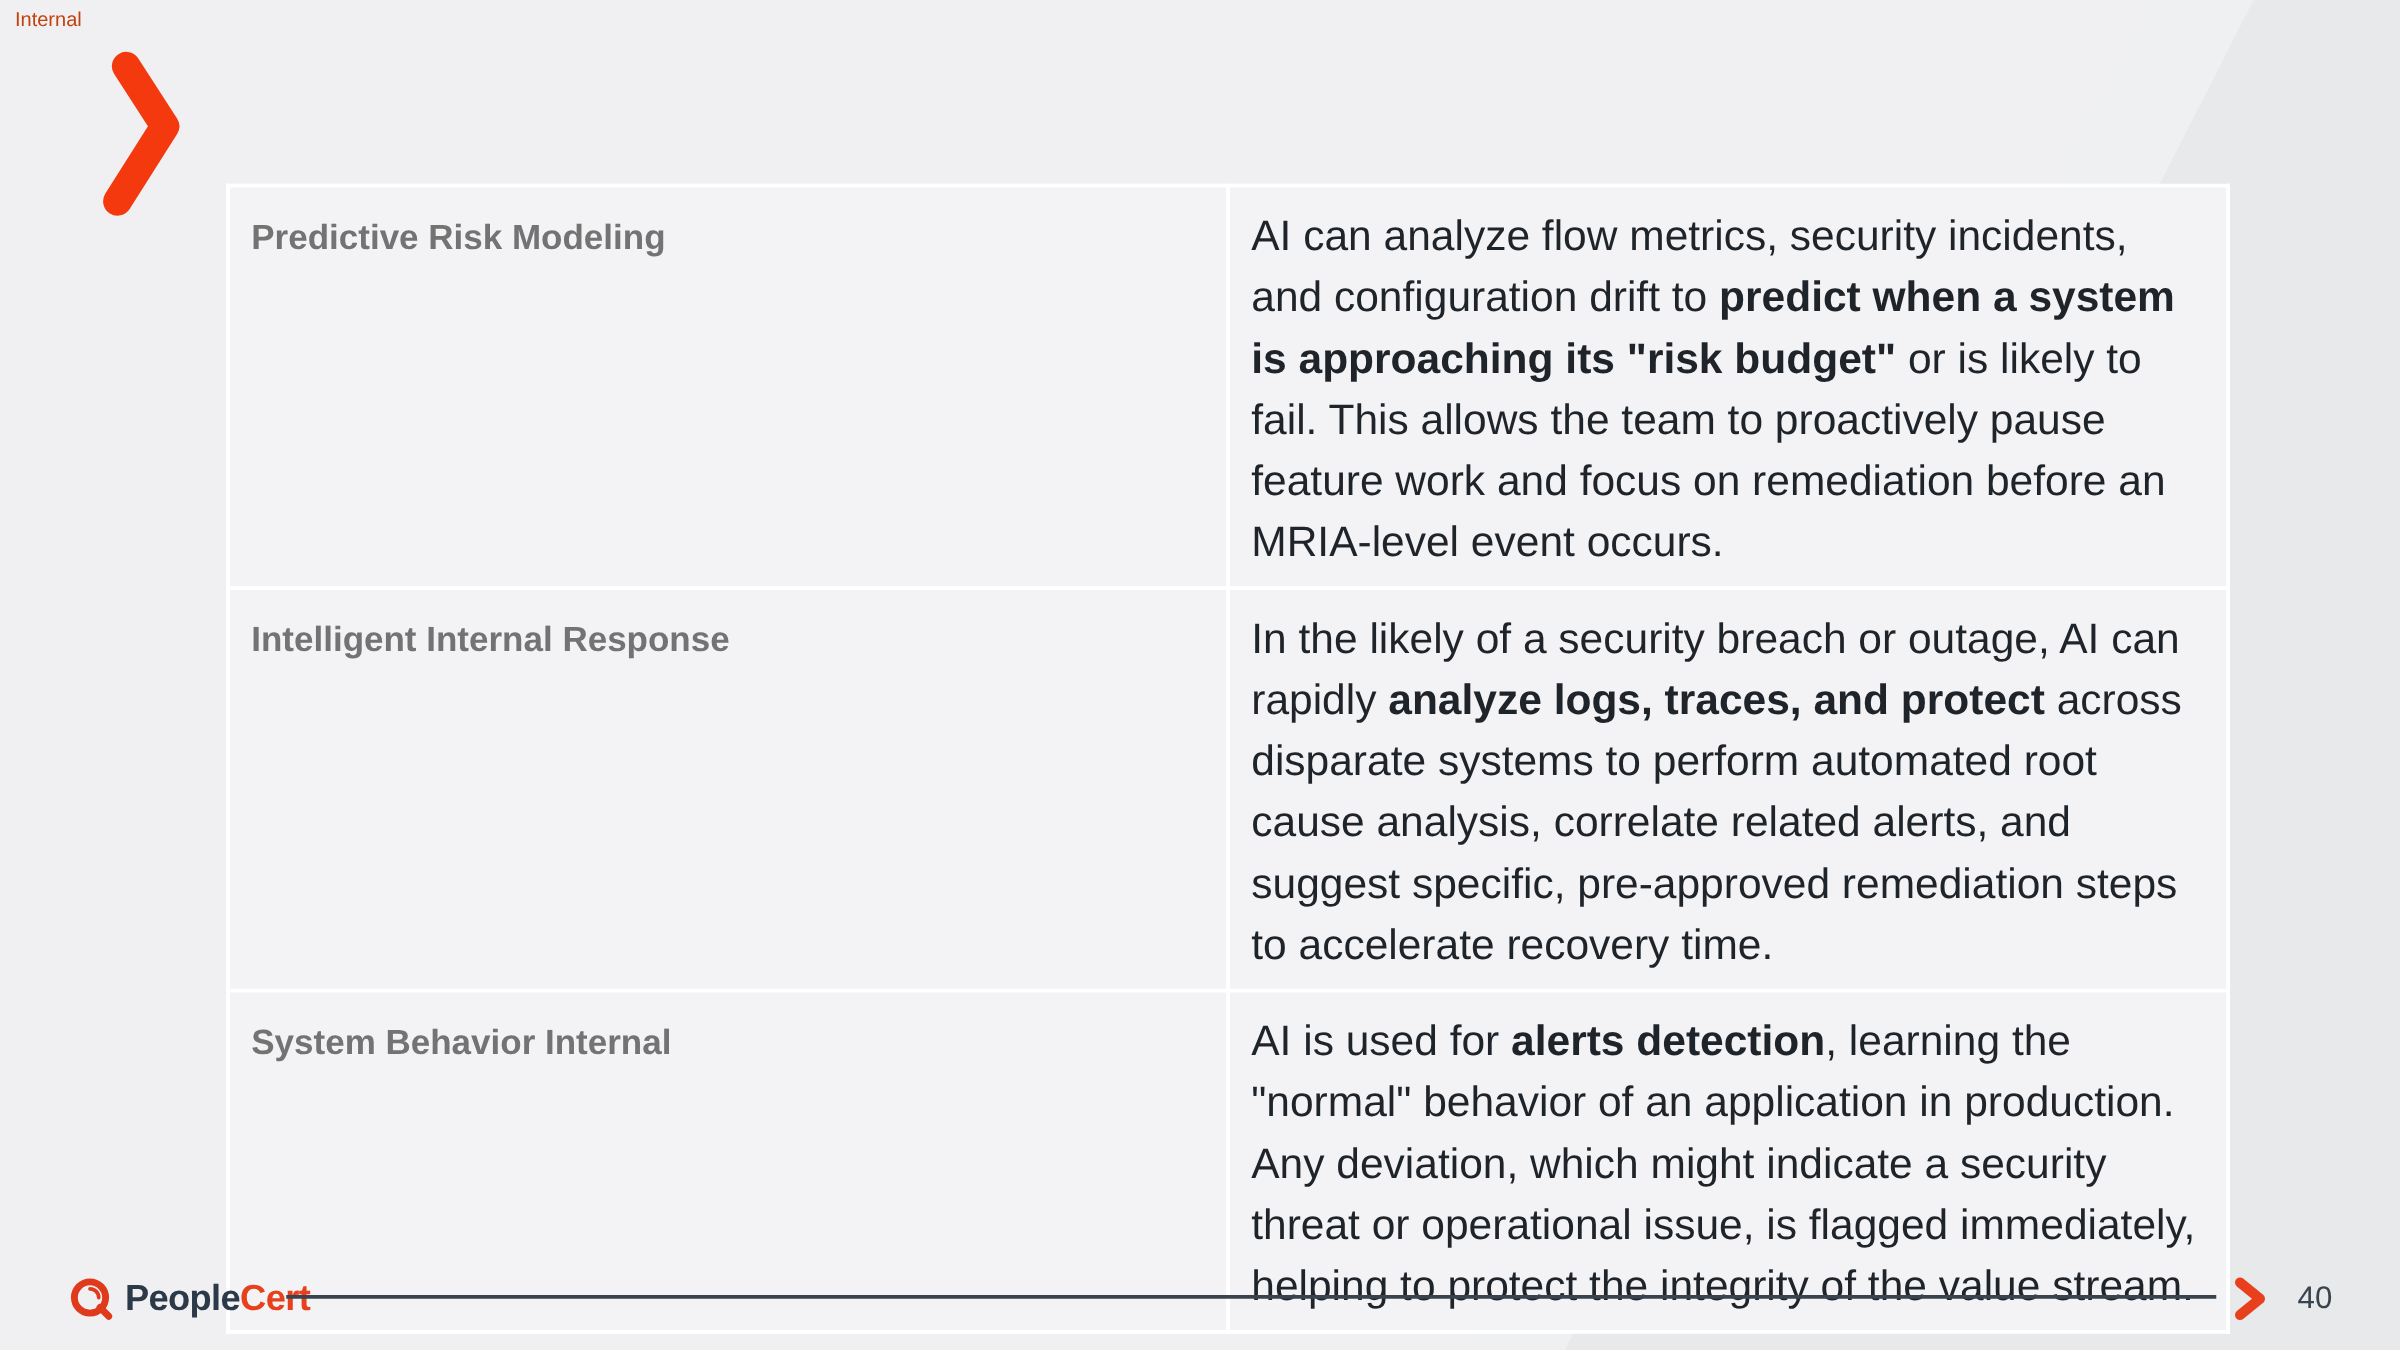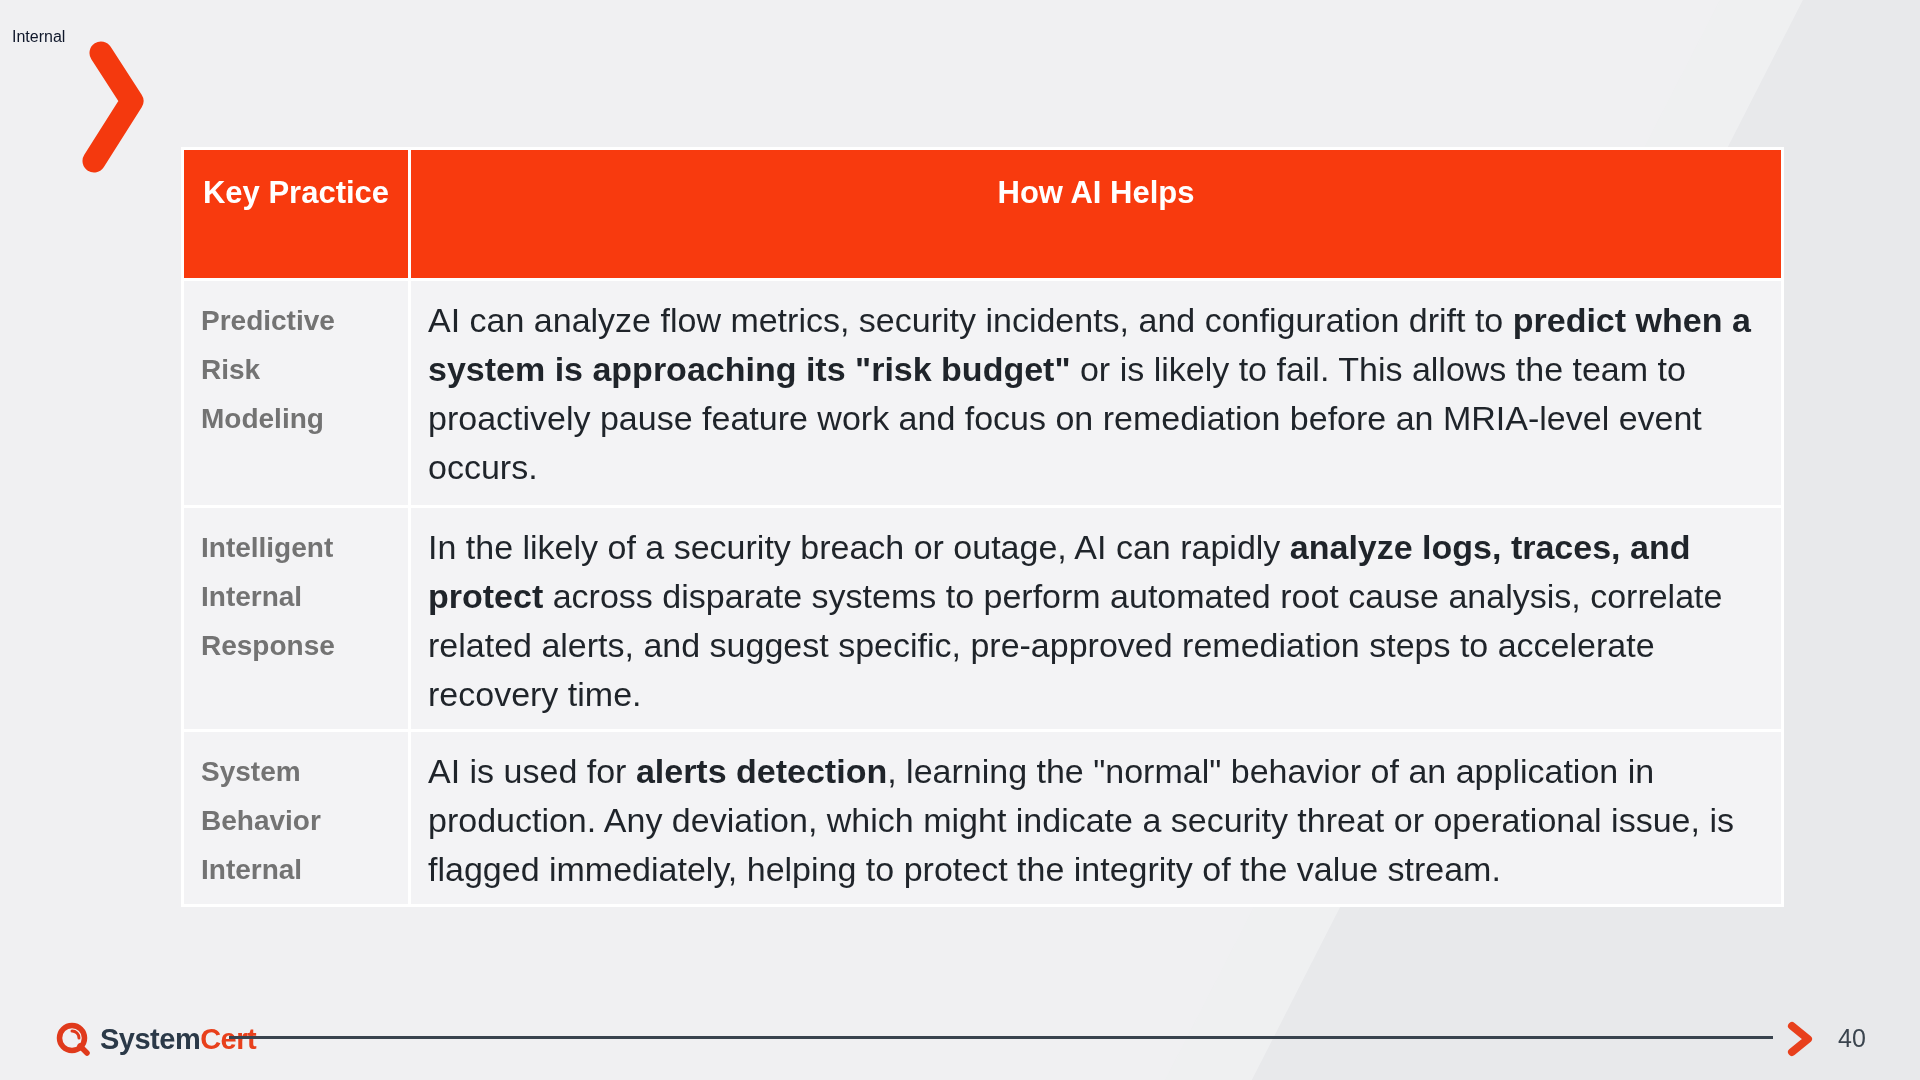--- a/index.html
+++ b/index.html
@@ -17,21 +17,21 @@
     clip-path:polygon(89.6% 0, 100% 0, 100% 100%, 60.7% 100%);
   }
   .bg-sheen {
     position:absolute; inset:0;
     background:rgba(255,255,255,0.33);
     clip-path:polygon(89.6% 0, 93.9% 0, 65.2% 100%, 60.7% 100%);
   }
   
   .internal-label {
     position:absolute; left:12px; top:8px;
-    font-size:16px; color:#0f172a;margin-top:20px;
+    font-size:16px; color:#c2410c;
   }
   .big-chevron { position:absolute; left:80px; top:40px; }
   
   table.ai-table {
     position:absolute; left:181px; top:147px;
     width:1603px;
     border-collapse:collapse;
     table-layout:fixed;
   }
   table.ai-table td, table.ai-table th {
@@ -85,24 +85,20 @@
 <div class="bg-sheen"></div>
 
 <span class="internal-label">Internal</span>
 
 <svg class="big-chevron" width="66" height="134" viewBox="0 0 66 134">
   <path d="M21 13 L52 61 L14 121" fill="none" stroke="#f4390e" stroke-width="23" stroke-linecap="round" stroke-linejoin="round"></path>
 </svg>
 
 <table class="ai-table">
   <tbody>
-      <tr>
-    <th class="hdr hdr-practice">Key Practice</th>
-    <th class="hdr">How AI Helps</th>
-  </tr>
   <tr class="row-1">
     <td class="cell cell-practice">Predictive Risk Modeling</td>
     <td class="cell"><span>AI can analyze flow metrics, security incidents, and configuration drift to </span><span class="b">predict when a system is approaching its "risk budget"</span><span> or is likely to fail. This allows the team to proactively pause feature work and focus on remediation before an MRIA-level event occurs.</span></td>
   </tr>
   <tr class="row-2">
     <td class="cell cell-practice">Intelligent Internal Response</td>
     <td class="cell"><span>In the likely of a security breach or outage, AI can rapidly </span><span class="b">analyze logs, traces, and protect</span><span> across disparate systems to perform automated root cause analysis, correlate related alerts, and suggest specific, pre-approved remediation steps to accelerate recovery time.</span></td>
   </tr>
   <tr class="row-3">
     <td class="cell cell-practice">System Behavior Internal</td>
@@ -111,21 +107,21 @@
 </tbody>
   </table>
 
 <div class="footer-logo">
   <svg width="38" height="38" viewBox="0 0 38 38">
     <circle cx="18" cy="18" r="12.5" fill="none" stroke="#e03a1c" stroke-width="5.5"></circle>
     <path d="M26 26 L33 33" fill="none" stroke="#e03a1c" stroke-width="5.5" stroke-linecap="round"></path>
     <path d="M18 11 A7 7 0 0 1 25 18" fill="none" stroke="#e03a1c" stroke-width="3" stroke-linecap="round"></path>
   </svg>
   <span class="logo-text">
-    <span class="logo-people">System</span><span class="logo-cert">Cert</span>
+    <span class="logo-people">People</span><span class="logo-cert">Cert</span>
   </span>
 </div>
 
 <div class="footer-line"></div>
 
 <svg class="footer-chevron" width="34" height="40" viewBox="0 0 34 40">
   <path d="M9 7 L25 20 L9 33" fill="none" stroke="#e8401c" stroke-width="8" stroke-linecap="round" stroke-linejoin="round"></path>
 </svg>
 
 <span class="page-number">40</span>

